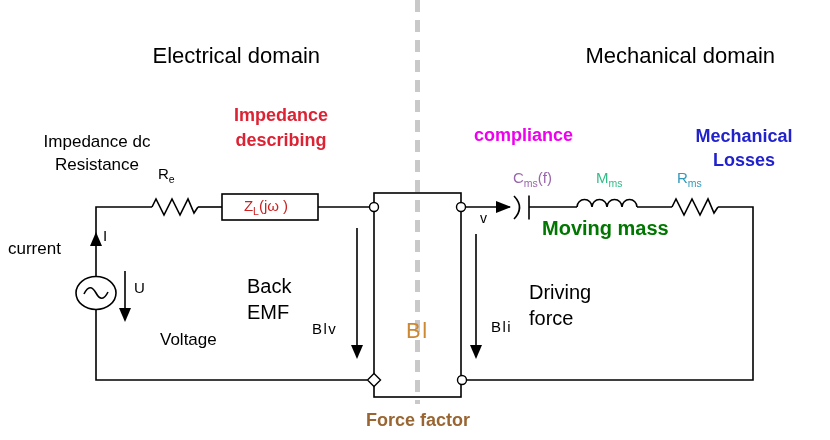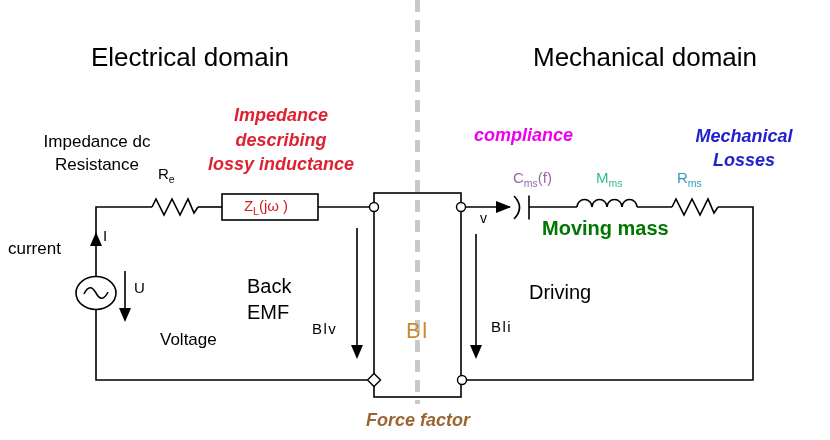--- a/index.html
+++ b/index.html
@@ -1,23 +1,23 @@
 <!DOCTYPE html>
 <html><head>
 <meta charset="utf-8">
 <style>
   html,body{margin:0;padding:0;background:#fff;}
   .stage{position:relative;width:830px;height:440px;background:#ffffff;overflow:hidden;
          font-family:"Liberation Sans",sans-serif;}
   .stage svg{position:absolute;left:0;top:0;}
   .lbl{position:absolute;color:#000;white-space:nowrap;line-height:1.15;}
   .ctr{text-align:center;}
-  .t22{font-size:26px;}
+  .t22{font-size:22px;text-align:right;}
   .t20{font-size:20px;line-height:26px;}
-  .t18b{font-size:18px;font-weight:bold;font-style:italic;}
+  .t18b{font-size:18px;font-weight:bold;}
   .t17{font-size:17px;line-height:23px;}
   .t15{font-size:15px;}
   .t14{font-size:14px;}
   sub{font-size:0.7em;}
   .sp{letter-spacing:1.5px;margin-top:36px;}
 </style>
 </head>
 <body>
 
 <div class="stage">
@@ -93,21 +93,20 @@
   <div class="lbl t22 ctr" style="left:60px;top:43px;width:260px;">Electrical domain</div>
   <div class="lbl t22 ctr" style="left:515px;top:43px;width:260px;">Mechanical domain</div>
 
   <div class="lbl t17 ctr" style="left:27px;top:130px;width:140px;">
     <div>Impedance dc</div>
     <div>Resistance</div>
   </div>
   <div class="lbl t18b ctr" style="left: 196px; top: 103px; width: 170px; line-height: 24.5px; color: rgb(221, 34, 51);">
     <div>Impedance</div>
     <div>describing</div>
-    <div>lossy inductance</div>
   </div>
   <div class="lbl t15" style="left:158px;top:165px;">
     <span>R</span><sub>e</sub>
   </div>
   <div class="lbl t15 ctr" style="left: 222px; top: 197px; width: 88px; color: rgb(204, 34, 34);">
     <span>Z</span><sub>L</sub><span>(jω )</span>
   </div>
   <div class="lbl t17" style="left:8px;top:237px;">current</div>
   <div class="lbl t15" style="left:103px;top:227px;">I</div>
   <div class="lbl t15" style="left:134px;top:279px;">U</div>
@@ -118,20 +117,21 @@
   </div>
   <div class="lbl t15 sp" style="left:312px;top:284px;">Blv</div>
 
   <div class="lbl sp" style="left: 406px; top: 282px; font-size: 22px; color: rgb(204, 136, 51);">Bl</div>
   <div class="lbl t18b ctr" style="left: 352px; top: 410px; width: 132px; color: rgb(153, 102, 51);">Force factor</div>
 
   <div class="lbl t14" style="left:480px;top:210px;">v</div>
   <div class="lbl t15 sp" style="left:491px;top:282px;">Bli</div>
   <div class="lbl t20" style="left:529px;top:279px;">
     <div>Driving</div>
+    <div>force</div>
   </div>
   <div class="lbl t18b" style="left: 474px; top: 125px; color: rgb(238, 0, 238);">compliance</div>
   <div class="lbl t18b ctr" style="left: 686px; top: 124px; width: 116px; line-height: 24px; color: rgb(34, 34, 204);">
     <div>Mechanical</div>
     <div>Losses</div>
   </div>
   <div class="lbl t15" style="left: 513px; top: 169px; color: rgb(153, 102, 170);">
     <span>C</span><sub>ms</sub><span>(f)</span>
   </div>
   <div class="lbl t15" style="left: 596px; top: 169px; color: rgb(51, 187, 136);">

